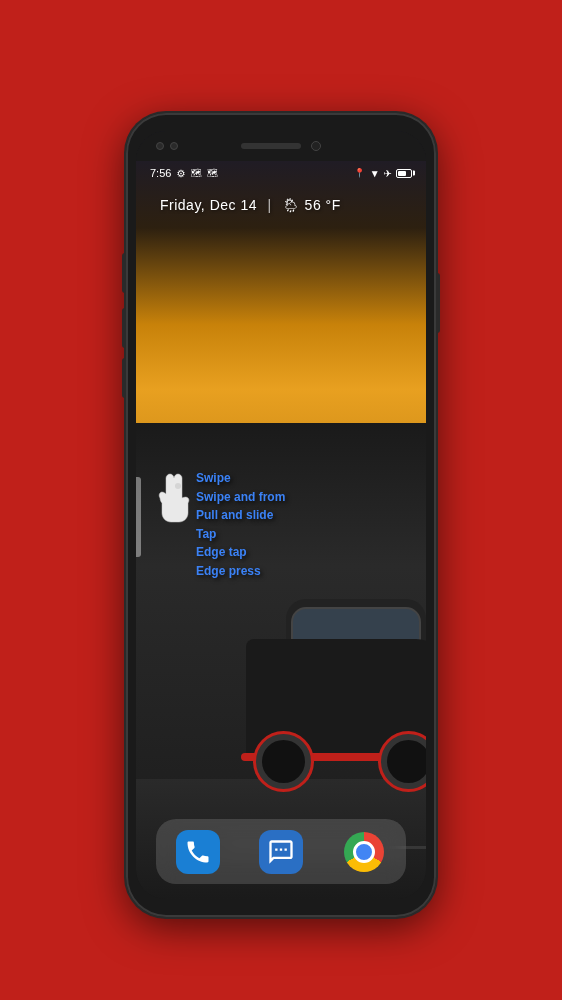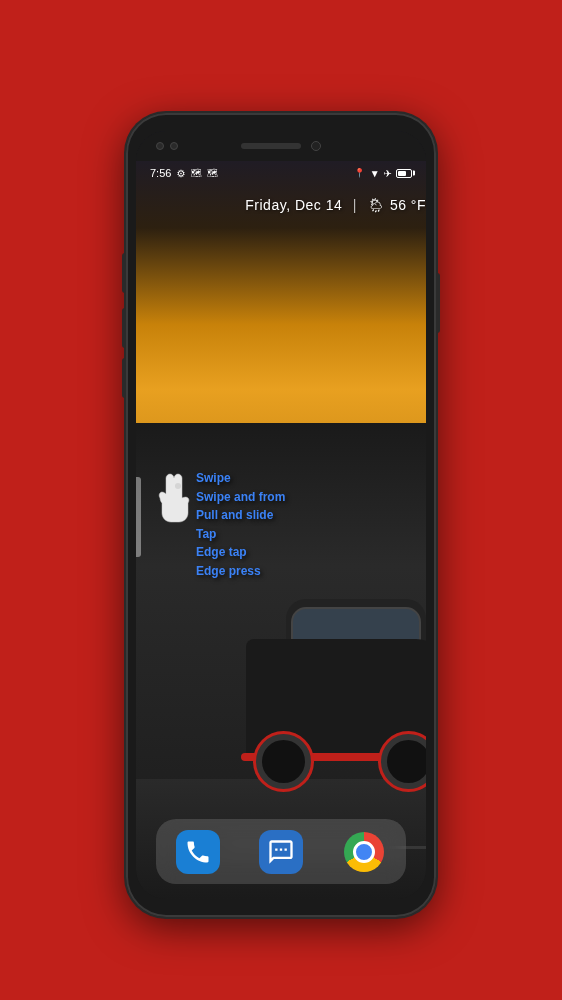--- a/index.html
+++ b/index.html
@@ -276,22 +276,22 @@
       left: 30%;
       right: 0;
       height: 3px;
       background: rgba(255,255,255,0.1);
     }
 
     
     .date-widget {
       position: absolute;
       top: 65px;
-      left: 12px; right: 0;
-      text-align: right;
+      left: 0; right: 0;
+      text-align: left;
       z-index: 10;
       padding-left: 24px;
     }
 
     .date-text {
       color: #ffffff;
       font-size: 14px;
       font-weight: 300;
       text-shadow: 1px 1px 3px rgba(0,0,0,0.5);
       letter-spacing: 0.5px;

